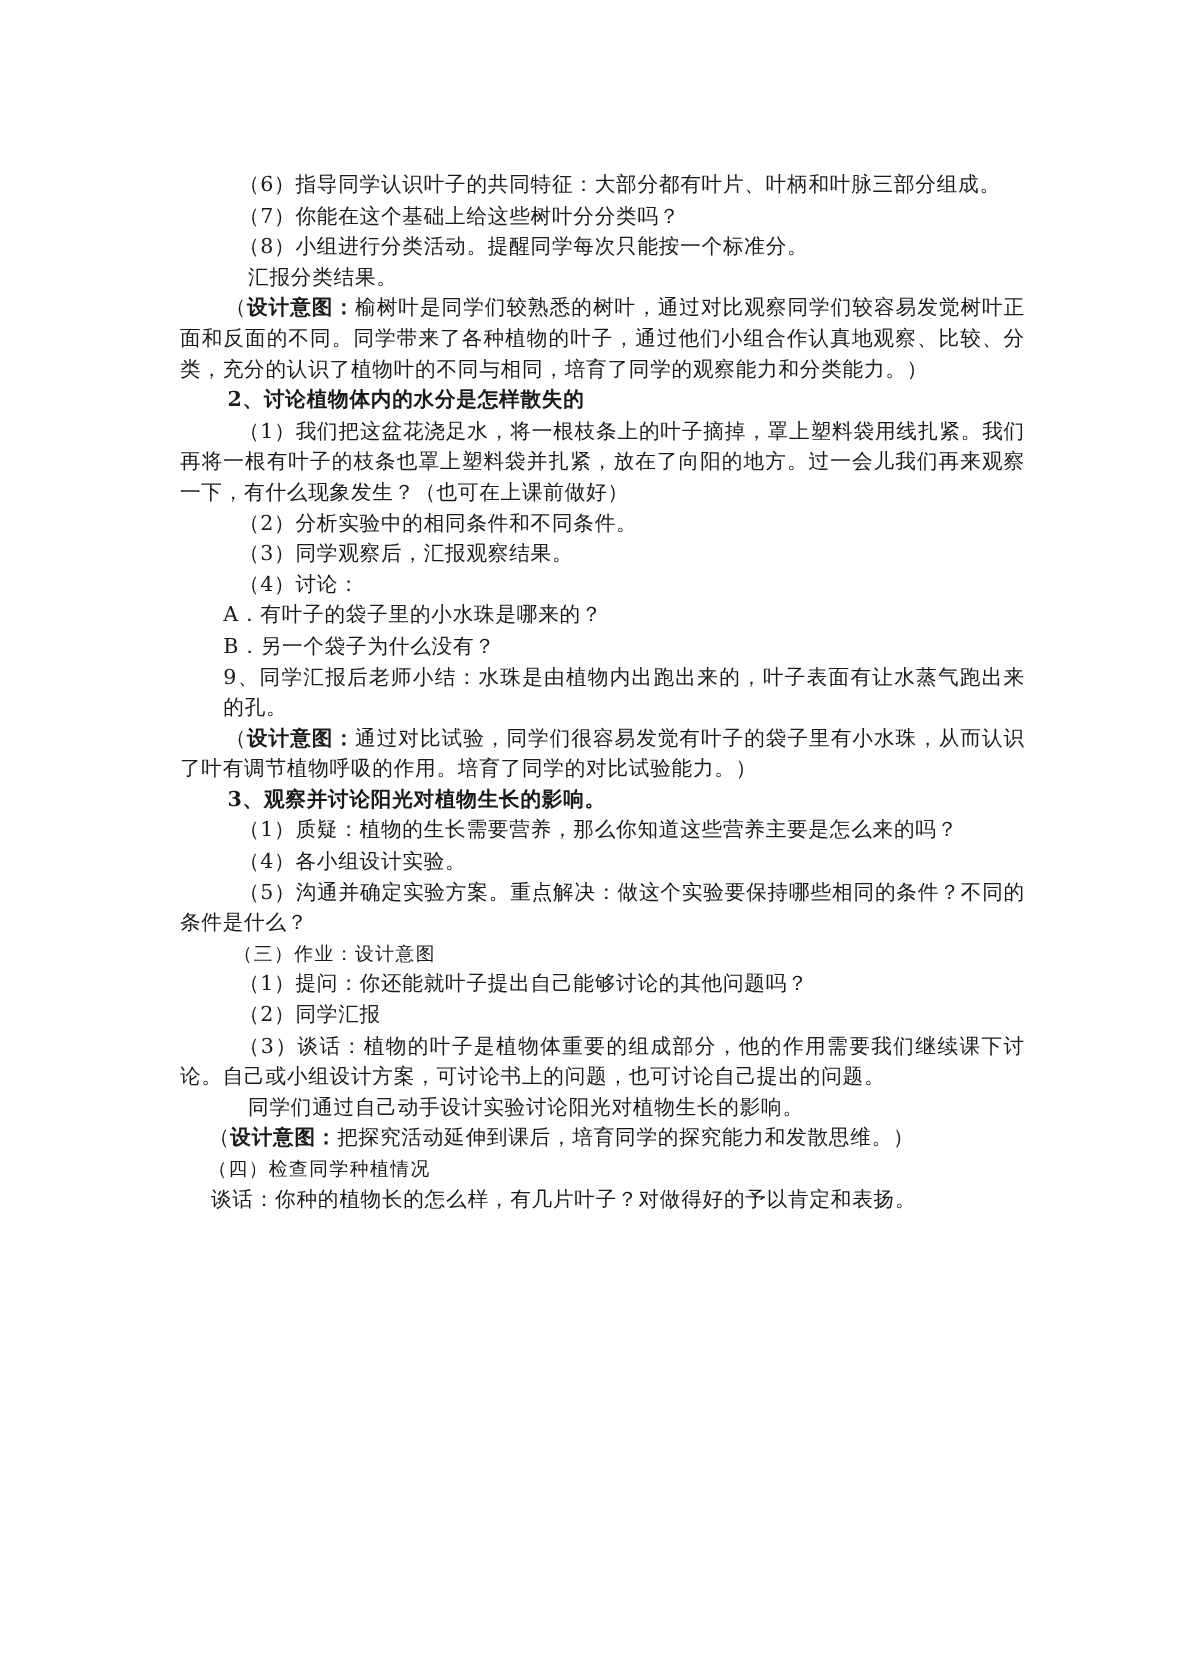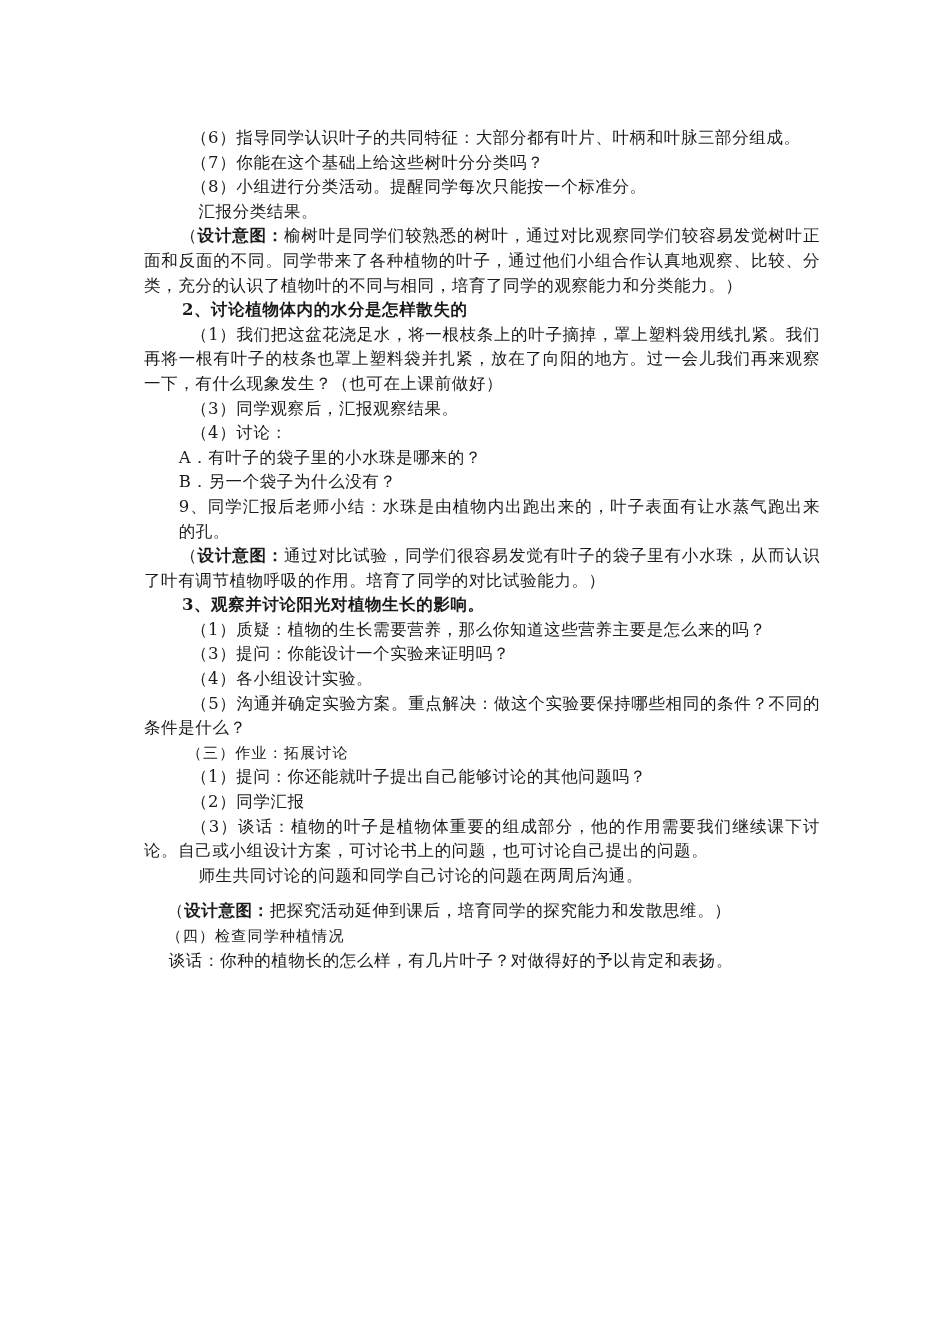--- a/index.html
+++ b/index.html
@@ -1,30 +1,30 @@
 <!DOCTYPE html>
 <html><head>
 <meta charset="utf-8">
 <style>
   html, body { margin: 0; padding: 0; background: #ffffff; }
   body { width: 950px; height: 1344px; position: relative; overflow: hidden; }
   .page {
     position: absolute;
     left: 144px;
-    top: 126px;
+    top: 136px;
     width: 676px;
     font-family: "DejaVu Serif", "Liberation Serif", serif;
     font-size: 16.5px;
     line-height: 24.6px;
     color: #1a1a1a;
     letter-spacing: 0.6px;
   }
   .p { margin: 0; text-align: justify; }
   .ind2 { text-indent: 2.85em; }
-  .ind1 { text-indent: 1.4em; margin-top: 11px; }
+  .ind1 { text-indent: 1.4em; }
   .ind15 { text-indent: 2.2em; }
   .ind3 { text-indent: 3.3em; }
   .blk { padding-left: 2.1em; }
   .blk1 { padding-left: 1.5em; font-family: Liberation Serif, serif; }
   b, .bold { font-weight: bold; }
   .heading { font-weight: bold; text-indent: 2.3em; }
   .alt { font-family: "DejaVu Sans", "Liberation Sans", sans-serif; font-size: 15px; letter-spacing: 1.2px; }
 </style>
 </head>
 <body>
@@ -32,38 +32,38 @@
 <div class="page">
   <p class="p ind2">（6）指导同学认识叶子的共同特征：大部分都有叶片、叶柄和叶脉三部分组成。</p>
   <p class="p ind2">（7）你能在这个基础上给这些树叶分分类吗？</p>
   <p class="p ind2">（8）小组进行分类活动。提醒同学每次只能按一个标准分。</p>
   <p class="p ind3">汇报分类结果。</p>
 
   <p class="p ind15"><span>（</span><b>设计意图：</b><span>榆树叶是同学们较熟悉的树叶，通过对比观察同学们较容易发觉树叶正面和反面的不同。同学带来了各种植物的叶子，通过他们小组合作认真地观察、比较、分类，充分的认识了植物叶的不同与相同，培育了同学的观察能力和分类能力。）</span></p>
 
   <p class="p heading">2、讨论植物体内的水分是怎样散失的</p>
   <p class="p ind2">（1）我们把这盆花浇足水，将一根枝条上的叶子摘掉，罩上塑料袋用线扎紧。我们再将一根有叶子的枝条也罩上塑料袋并扎紧，放在了向阳的地方。过一会儿我们再来观察一下，有什么现象发生？（也可在上课前做好）</p>
+  <p class="p ind2">（2）分析实验中的相同条件和不同条件。</p>
   <p class="p ind2">（3）同学观察后，汇报观察结果。</p>
   <p class="p ind2">（4）讨论：</p>
   <p class="p blk">A．有叶子的袋子里的小水珠是哪来的？</p>
   <p class="p blk">B．另一个袋子为什么没有？</p>
   <p class="p blk">9、同学汇报后老师小结：水珠是由植物内出跑出来的，叶子表面有让水蒸气跑出来的孔。</p>
 
   <p class="p ind15"><span>（</span><b>设计意图：</b><span>通过对比试验，同学们很容易发觉有叶子的袋子里有小水珠，从而认识了叶有调节植物呼吸的作用。培育了同学的对比试验能力。）</span></p>
 
   <p class="p heading">3、观察并讨论阳光对植物生长的影响。</p>
   <p class="p ind2">（1）质疑：植物的生长需要营养，那么你知道这些营养主要是怎么来的吗？</p>
-  <p class="p ind2">（3）提问：你能设计一个实验来证明吗？</p>
   <p class="p ind2">（4）各小组设计实验。</p>
   <p class="p ind2">（5）沟通并确定实验方案。重点解决：做这个实验要保持哪些相同的条件？不同的条件是什么？</p>
 
 
-  <p class="p ind2 alt">（三）作业：拓展讨论</p>
+  <p class="p ind2 alt">（三）作业：设计意图</p>
   <p class="p ind2">（1）提问：你还能就叶子提出自己能够讨论的其他问题吗？</p>
   <p class="p ind2">（2）同学汇报</p>
   <p class="p ind2">（3）谈话：植物的叶子是植物体重要的组成部分，他的作用需要我们继续课下讨论。自己或小组设计方案，可讨论书上的问题，也可讨论自己提出的问题。</p>
-  <p class="p ind3">师生共同讨论的问题和同学自己讨论的问题在两周后沟通。</p>
+  <p class="p ind3">同学们通过自己动手设计实验讨论阳光对植物生长的影响。</p>
 
   <p class="p ind1"><span>（</span><b>设计意图：</b><span>把探究活动延伸到课后，培育同学的探究能力和发散思维。）</span></p>
 
   <p class="p blk1 alt">（四）检查同学种植情况</p>
   <p class="p blk1">谈话：你种的植物长的怎么样，有几片叶子？对做得好的予以肯定和表扬。</p>
 </div>
 
 </body></html>

